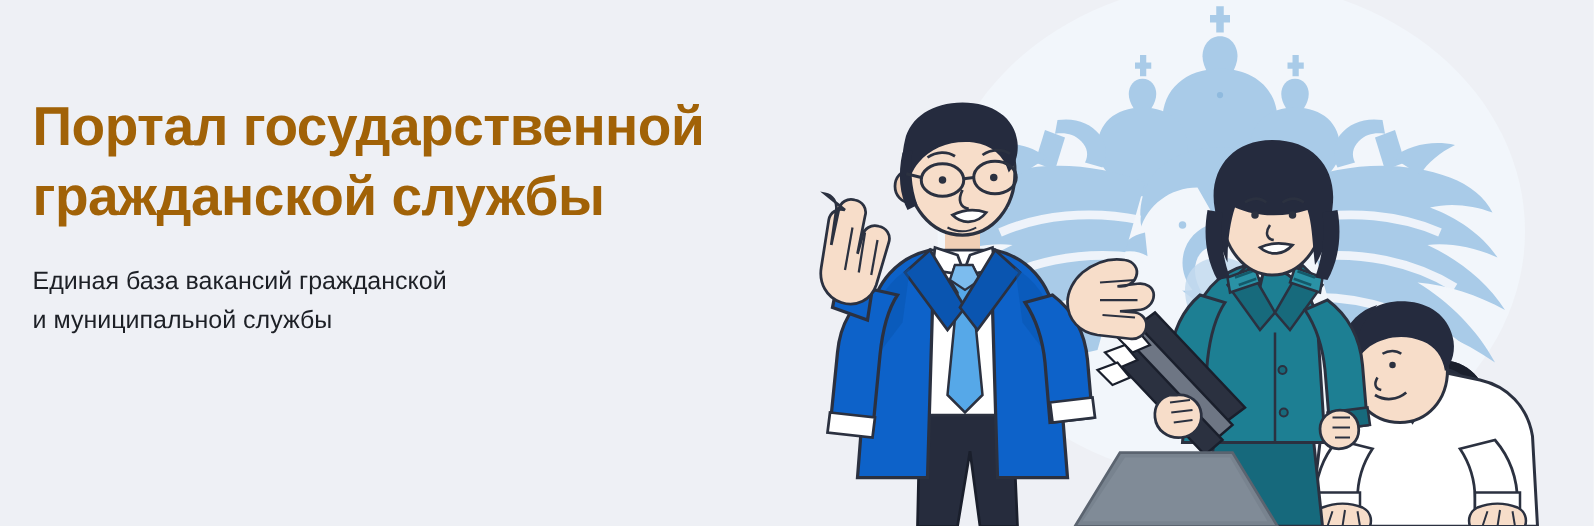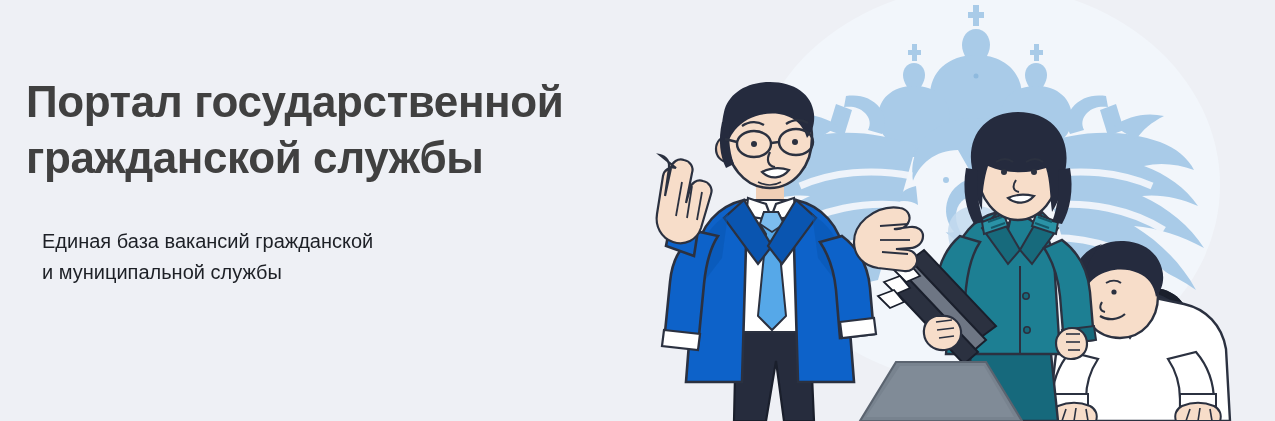--- a/index.html
+++ b/index.html
@@ -22,25 +22,25 @@
     top: 74px;
     width: 620px;
     z-index: 40;
   }
   #hero-title {
     margin: 0;
     font-size: 44px;
     line-height: 56px;
     font-weight: 700;
     letter-spacing: -0.4px;
-    color: #404040;
+    color: #a16207;
     white-space: pre-line;
   }
   #hero-subtitle {
-    margin: 16px;
+    margin: 0;
     padding-top: 24px;
     font-size: 20px;
     line-height: 31px;
     font-weight: 400;
     color: #1d2026;
     white-space: pre-line;
   }
   
   #illustration {
     position: absolute;

